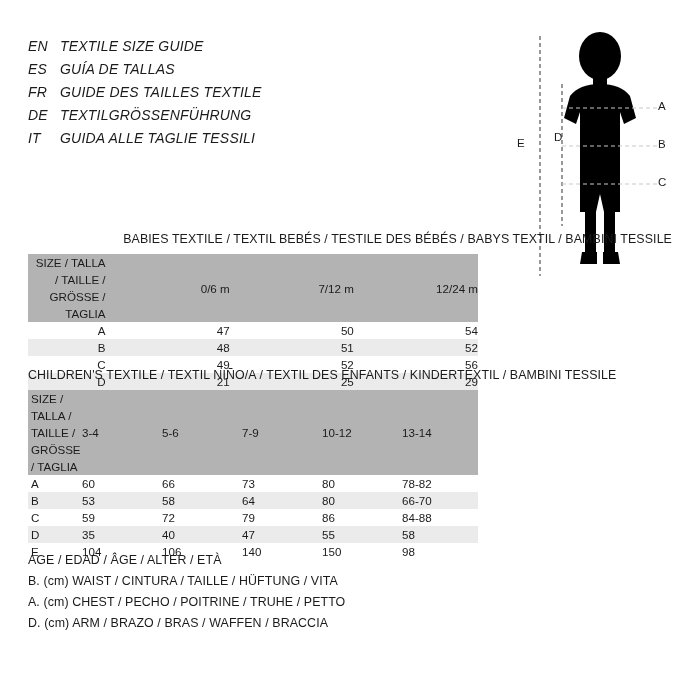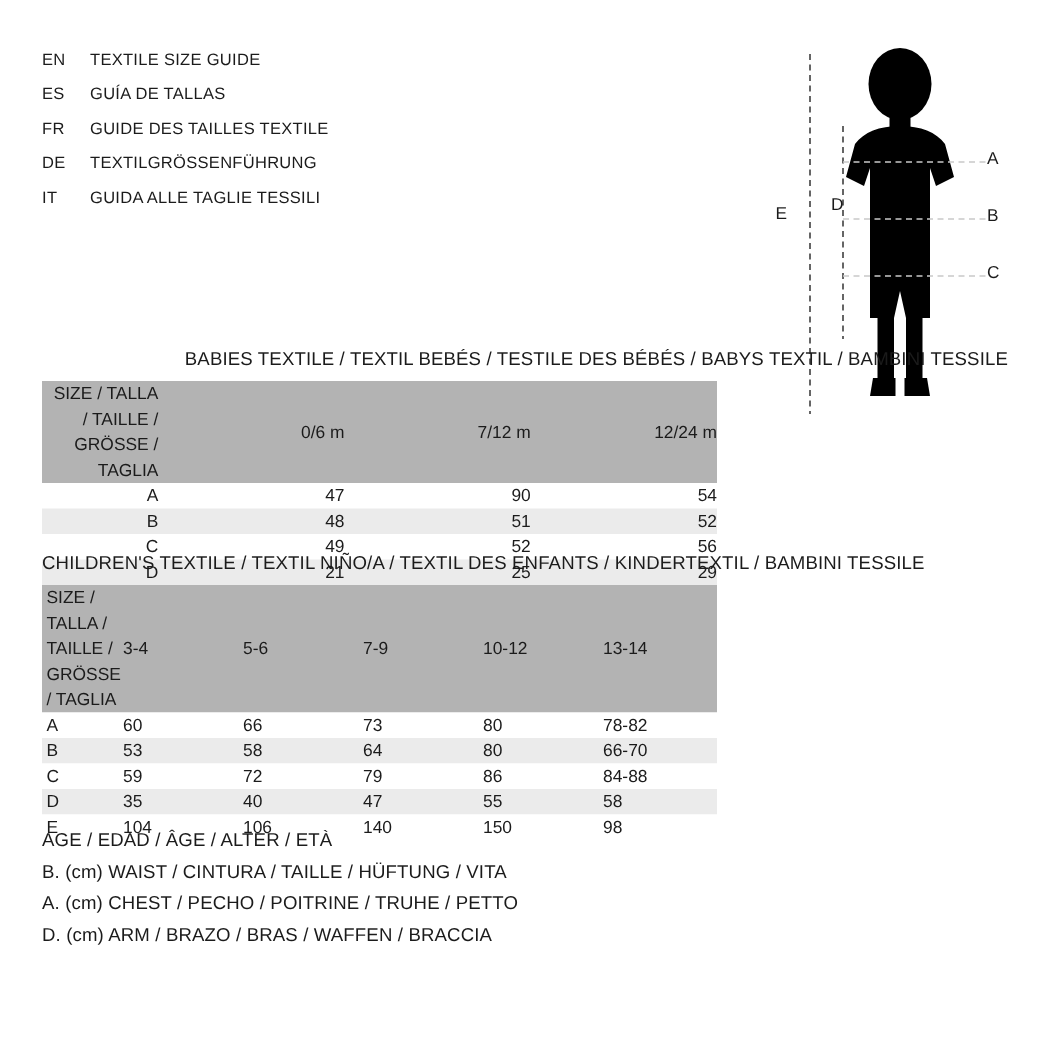--- a/index.html
+++ b/index.html
@@ -23,24 +23,25 @@
 
   
   .titles {
     position: absolute;
     left: 28px;
     top: 34px;
     width: 420px;
   }
   .title-row {
     display: flex;
-    align-items: flex-start;
+    align-items: center;
     height: 23px;
-    font-size: 11px;
+    font-size: 14px;
     letter-spacing: 0.2px;
+    font-style: italic;
   }
   .title-lang {
     width: 32px;
     flex: 0 0 32px;
   }
   .title-text {
     flex: 1 1 auto;
     white-space: nowrap;
   }
 
@@ -210,21 +211,21 @@
       <tbody>
         <tr class="hdr">
           <td class="c-label" colspan="1">SIZE / TALLA / TAILLE / GRÖSSE / TAGLIA</td>
           <td class="c-val">0/6 m</td>
           <td class="c-val">7/12 m</td>
           <td class="c-val">12/24 m</td>
         </tr>
         <tr class="row-plain">
           <td class="c-label">A</td>
           <td class="c-val">47</td>
-          <td class="c-val">90</td>
+          <td class="c-val">50</td>
           <td class="c-val">54</td>
         </tr>
         <tr class="row-alt">
           <td class="c-label">B</td>
           <td class="c-val">48</td>
           <td class="c-val">51</td>
           <td class="c-val">52</td>
         </tr>
         <tr class="row-plain">
           <td class="c-label">C</td>

